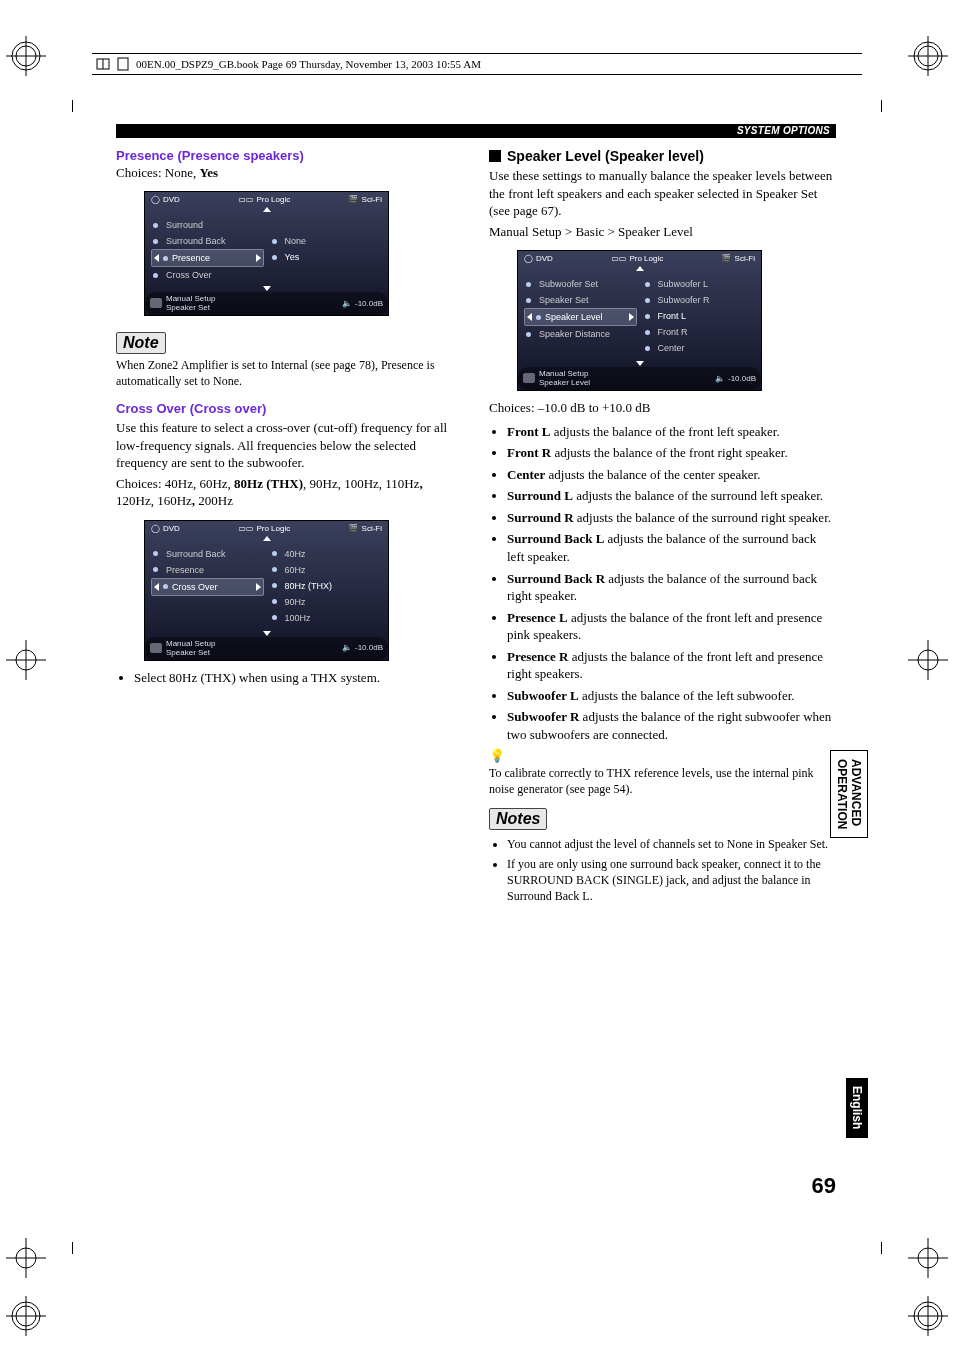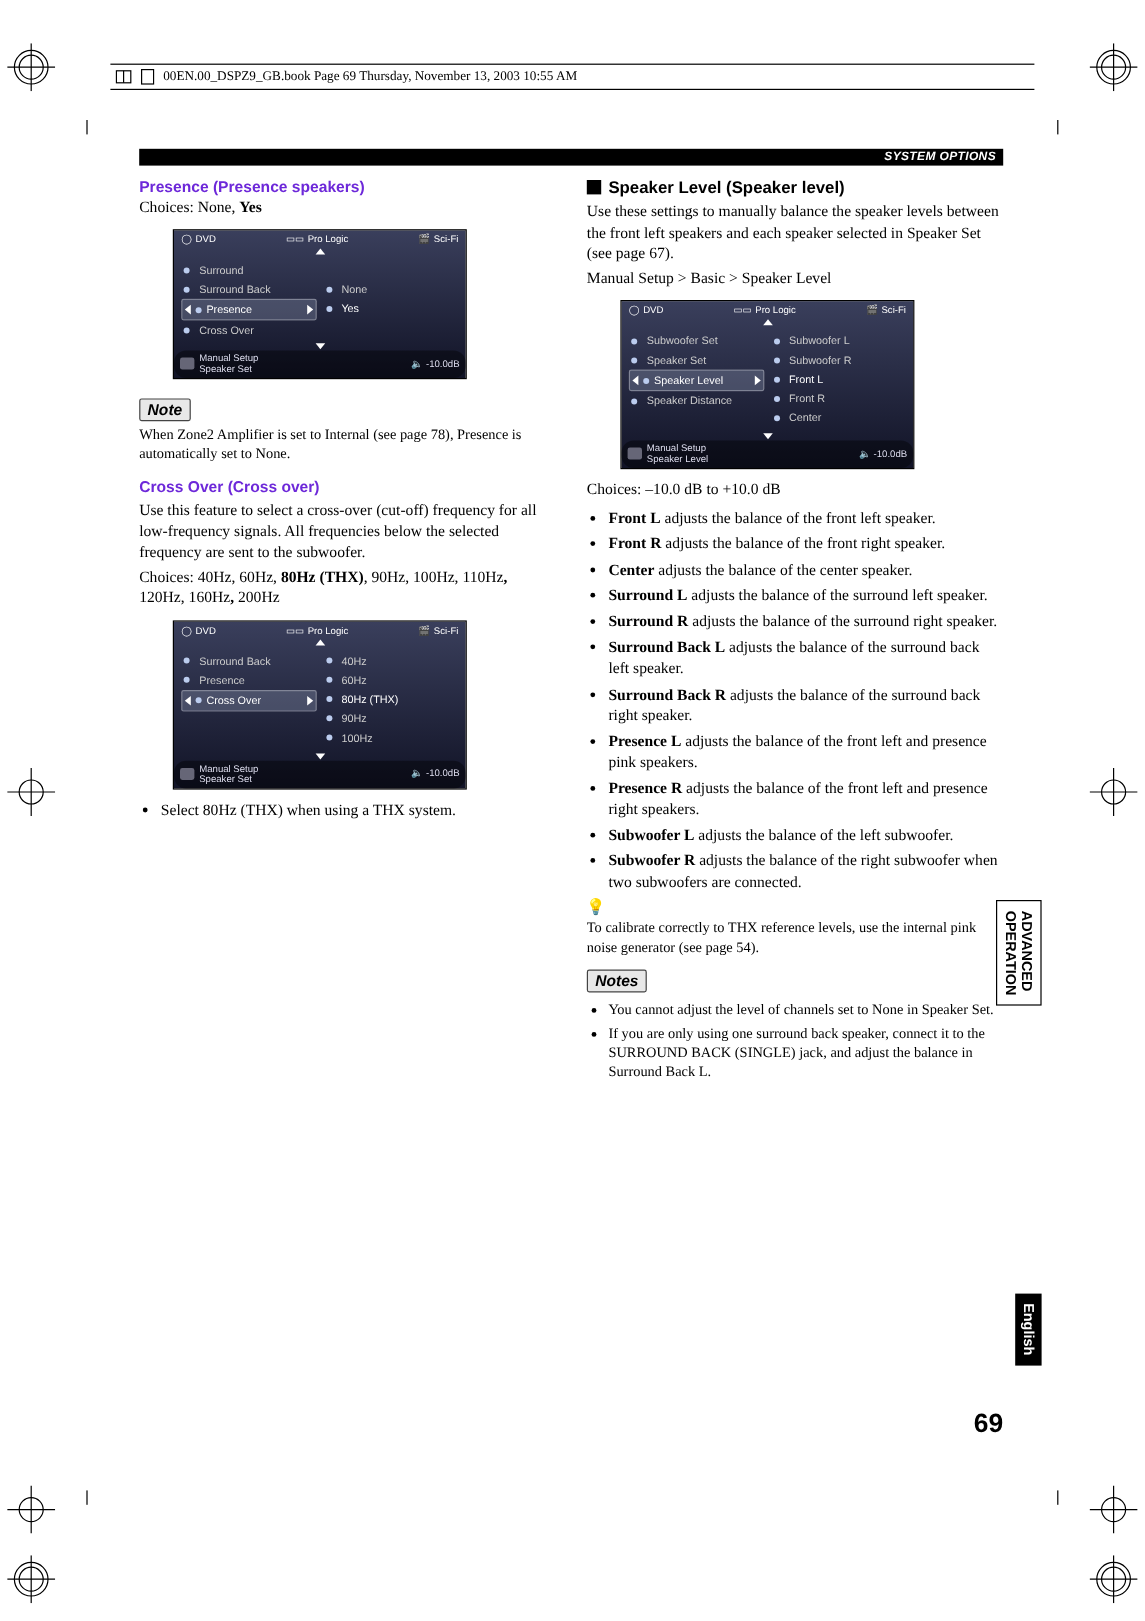--- a/index.html
+++ b/index.html
@@ -81,21 +81,21 @@
   .choices { margin-top: 2px; }
   ul.bullets { margin: 6px 0 0 18px; }
   ul.bullets li { margin-bottom: 4px; line-height: 1.35; }
   .note-box {
     display: inline-block;
     border: 1px solid #444;
     background: #e8e8e8;
     font-family: Arial, sans-serif;
     font-weight: bold;
     font-style: italic;
-    font-size: 13px;
+    font-size: 16px;
     padding: 1px 6px;
     border-radius: 2px;
     margin-top: 8px;
   }
   .small { font-size: 12px; line-height: 1.3; margin-top: 4px; }
   .osd {
     width: 245px;
     margin: 10px 0 8px 28px;
     background: linear-gradient(#3a3f5c, #111326);
     border: 1px solid #000;

